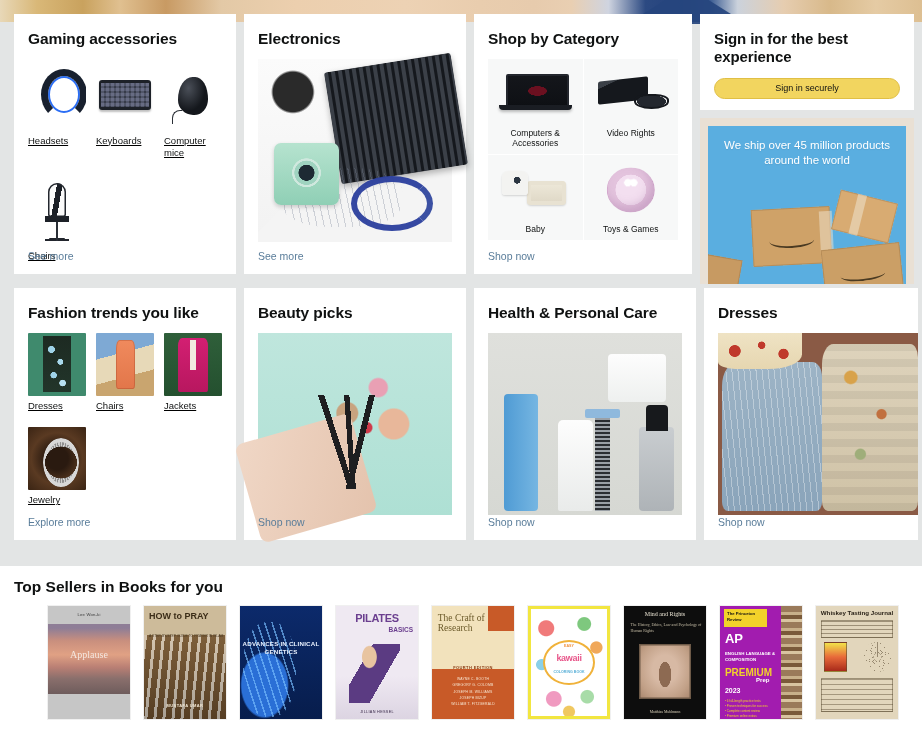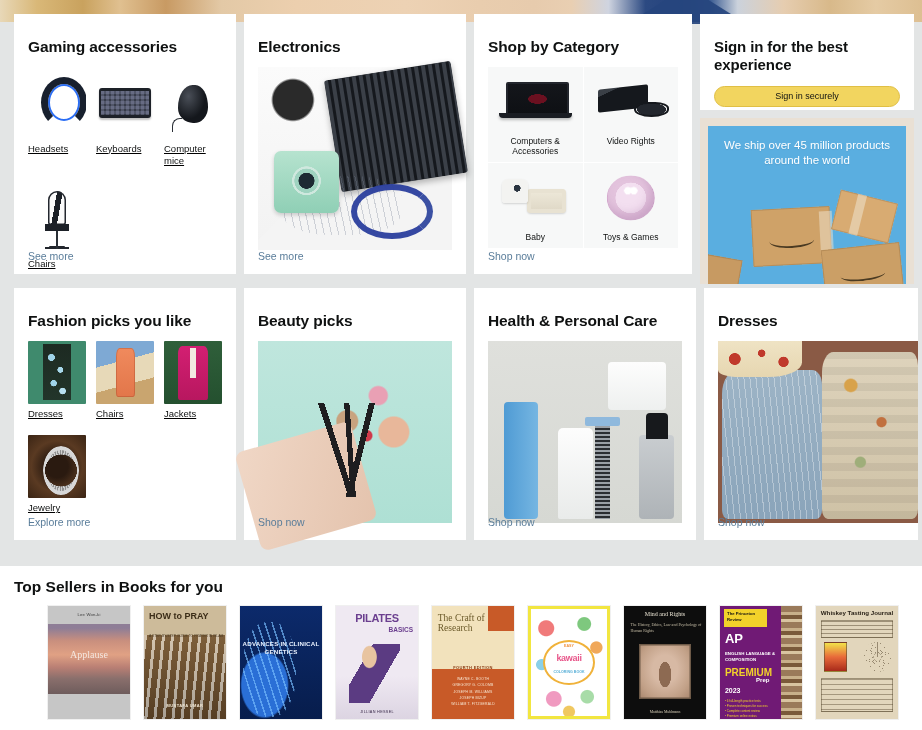--- a/index.html
+++ b/index.html
@@ -31,21 +31,21 @@
     opacity: .92;
   }
 
   
   .row { position: absolute; left: 0; display: flex; gap: 8px; }
   .row-1 { top: 14px; }
   .row-2 { top: 288px; }
 
   .card {
     background: #ffffff;
-    padding: 24px 14px 0 14px;
+    padding: 16px 14px 0 14px;
     position: relative;
   }
   .card-title {
     font-size: 15.5px; font-weight: 700; color: #0f1111;
     letter-spacing: -.1px; line-height: 1.2;
     margin-bottom: 10px;
   }
   .card-link {
     font-size: 10.5px; color: #5a7d9a; cursor: pointer;
     position: absolute; left: 14px; bottom: 12px;
@@ -502,21 +502,21 @@
     box-shadow: inset 0 0 0 1.5px #6e5a48;
   }
   .bk7 .plate::before {
     content:""; position:absolute; left:32%; top:22%; width:36%; height:56%;
     background: radial-gradient(ellipse at 50% 60%, #8d6a52 0 48%, transparent 50%);
     border-radius: 40% 40% 30% 30%;
   }
   .bk7 .author { bottom:4%; font-size:3.8px; color:#d8cfb8; font-family:"Liberation Serif", serif; }
 
   
-  .bk8 { background:#701a75; }
+  .bk8 { background:#a21caf; }
   .bk8 .pr {
     position:absolute; left:5%; top:3%; width:52%; height:16%;
     background:#f2d22a; color:#111; font-size:4.2px; font-weight:800;
     line-height:1.25; padding:2px 3px; text-align:left;
   }
   .bk8 .apt { top:22%; font-size:13px; font-weight:800; color:#fff; text-align:left; left:6%; }
   .bk8 .subj { top:40%; font-size:4.4px; font-weight:700; color:#fff; text-align:left; left:6%; line-height:1.35; }
   .bk8 .prem { top:54%; font-size:10px; font-weight:800; color:#f2d22a; text-align:left; left:6%; }
   .bk8 .prep { top:63%; font-size:6px; font-weight:700; color:#fff; text-align:left; left:44%; }
   .bk8 .yr { top:72%; font-size:7px; font-weight:800; color:#fff; text-align:left; left:6%; }
@@ -641,21 +641,21 @@
           </div>
           <div class="box" style="left:-8%;bottom:-4%;width:24%;height:22%;transform:rotate(10deg);background:#c79a62;"></div>
         </div>
       </div>
     </div>
   </div>
 
   <div class="row row-2" style="padding-left:14px;">
 
     <div class="card c-fashion">
-      <div class="card-title">Fashion picks you like</div>
+      <div class="card-title">Fashion trends you like</div>
       <div class="quad">
         <div class="quad-cell">
           <div class="quad-img i-dress1"></div>
           <div class="quad-cap">Dresses</div>
         </div>
         <div class="quad-cell">
           <div class="quad-img i-knit"></div>
           <div class="quad-cap">Chairs</div>
         </div>
         <div class="quad-cell">

